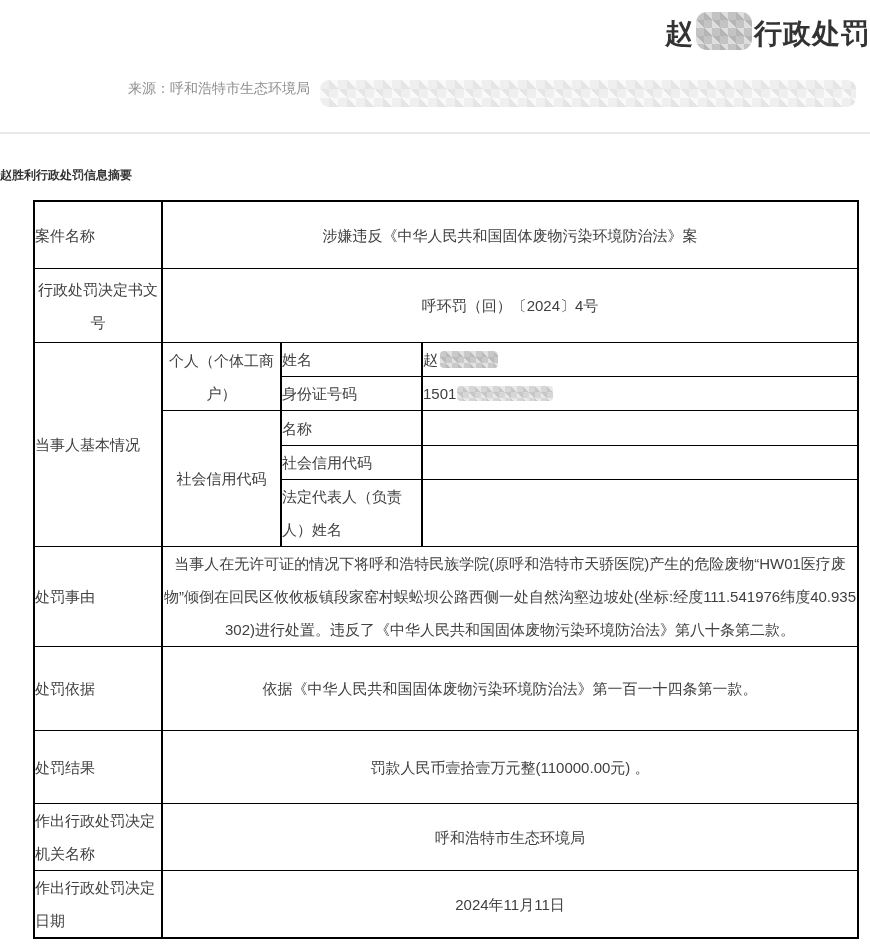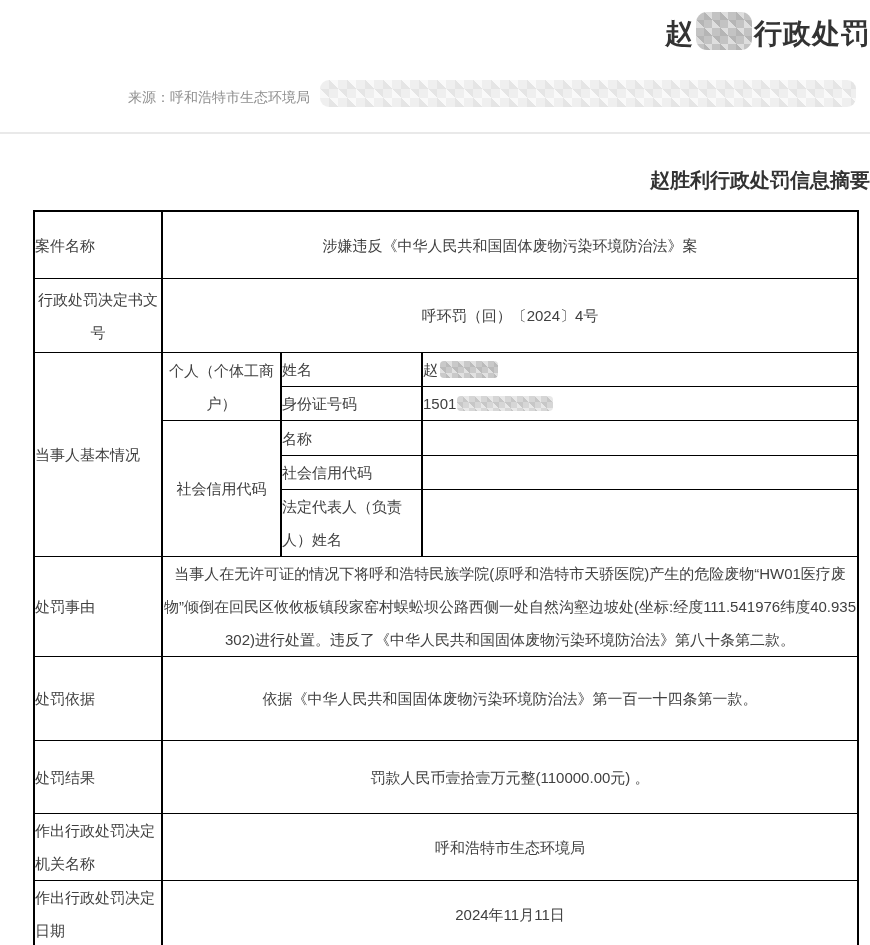--- a/index.html
+++ b/index.html
@@ -21,36 +21,36 @@
       linear-gradient(45deg, rgba(255,255,255,0.45) 25%, transparent 25%, transparent 75%, rgba(255,255,255,0.45) 75%),
       linear-gradient(45deg, rgba(0,0,0,0.07) 25%, transparent 25%, transparent 75%, rgba(0,0,0,0.07) 75%);
     background-size:16px 16px;
     background-position:0 0, 8px 8px;
   }
   .title-blur{
     width:56px;height:38px;border-radius:11px;background-color:#c3c3c3;
     vertical-align:-7px;margin:0 2px;
   }
   .source-row{
-    display:flex;align-items:flex-end;
+    display:flex;align-items:flex-start;
     margin:26px 14px 0 128px;
   }
   .source-text{font-size:14px;color:#8f8f8f;white-space:nowrap;}
   .source-blur{
     flex:1;height:27px;margin-left:10px;border-radius:9px;
     background-color:#efefef;
     background-image:
       linear-gradient(45deg, rgba(255,255,255,0.6) 25%, transparent 25%, transparent 75%, rgba(255,255,255,0.6) 75%),
       linear-gradient(45deg, rgba(0,0,0,0.045) 25%, transparent 25%, transparent 75%, rgba(0,0,0,0.045) 75%);
     background-size:18px 18px;background-position:0 0,9px 9px;
   }
   .divider{height:2px;background:#e9e9e9;margin-top:25px;}
   .table-title{
-    margin-top:33px;text-align:right;
-    font-size:20px;font-weight:bold;color:#333;
+    margin-top:33px;text-align:left;
+    font-size:12px;font-weight:bold;color:#333;
   }
   table.summary{
     border-collapse:collapse;table-layout:fixed;
     margin:16px 0 0 33px;width:824px;
     border:2px solid #000;
     font-size:15px;color:#404040;
   }
   table.summary td{
     border:1px solid #000;
     border-left-width:2px;

